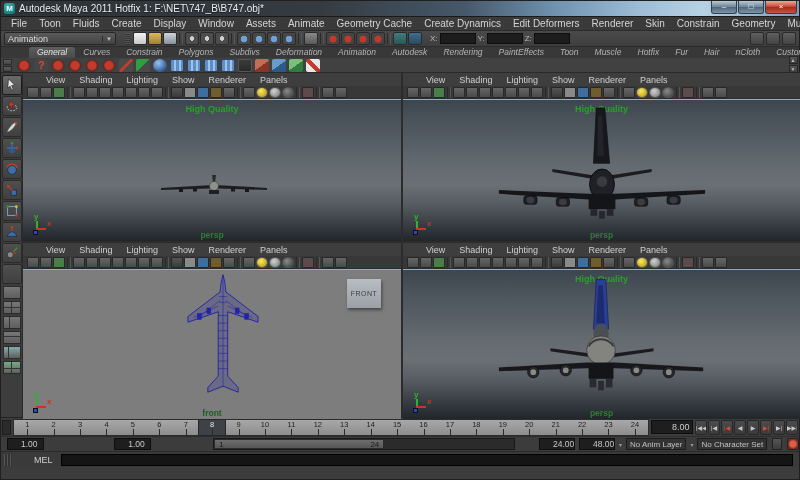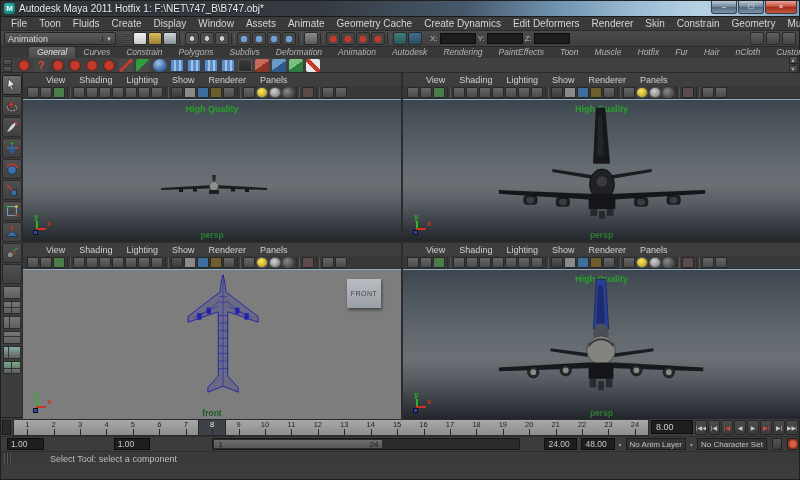--- a/index.html
+++ b/index.html
@@ -111,28 +111,28 @@
     display:flex;align-items:center;justify-content:center;font-size:7px;color:#3a3f44;letter-spacing:.5px;}
   .planesvg{position:absolute;}
 
   
   .timerow{height:19px;flex:0 0 19px;background:#3c3c3c;display:flex;align-items:center;padding:1px 1px;gap:2px;border-top:1px solid #232323;}
   .timeleft{width:9px;height:15px;background:#2b2b2b;border:1px solid #1c1c1c;}
   .ruler{flex:1;height:17px;display:flex;background:linear-gradient(#a8a8a8,#8d8d8d);border:1px solid #2b2b2b;}
   .tick{flex:1;position:relative;font-size:7.5px;color:#1d1d1d;text-align:center;line-height:9px;}
   .tick::after{content:"";position:absolute;left:50%;bottom:0;width:1px;height:6px;background:#2a2a2a;}
   .tick.active{background:#3e4246;color:#e8e8e8;outline:1px solid #24282c;}
-  .framefld{width:42px;height:14px;background:#1e1e1e;border:1px solid #0e0e0e;color:#cfcfcf;font-size:9px;line-height:13px;padding-left:4px;}
+  .framefld{width:42px;height:14px;background:#1e1e1e;border:1px solid #0e0e0e;color:#cfcfcf;font-size:9px;line-height:13px;padding-left:20px;}
   .playback{display:flex;gap:1px;}
   .playback .pbtn{width:12px;height:15px;background:linear-gradient(#4c4c4c,#3a3a3a);border:1px solid #272727;color:#c8c8c8;font-size:6px;line-height:14px;text-align:center;border-radius:2px;white-space:nowrap;overflow:hidden;}
   .playback .pbtn:nth-child(3),.playback .pbtn:nth-child(6){color:#d84b35;}
 
   
   .rangerow{height:15px;flex:0 0 15px;background:#3c3c3c;display:flex;align-items:center;padding-left:6px;border-top:1px solid #2e2e2e;}
-  .rfld{width:40px;height:12px;background:#1e1e1e;border:1px solid #0e0e0e;color:#c8c8c8;font-size:8.5px;line-height:11px;padding-left:3px;}
+  .rfld{width:40px;height:12px;background:#1e1e1e;border:1px solid #0e0e0e;color:#c8c8c8;font-size:8.5px;line-height:11px;padding-left:13px;}
   .rtrack{width:340px;height:12px;background:#2b2b2b;border:1px solid #191919;margin-left:62px;position:relative;}
   .rbar{position:absolute;left:1px;top:1px;bottom:1px;width:168px;background:linear-gradient(#6e6e6e,#575757);display:flex;justify-content:space-between;align-items:center;padding:0 4px;}
   .rbar span{font-size:8px;color:#1a1a1a;}
   .ddl{height:12px;background:#333;border:1px solid #1c1c1c;color:#c0c0c0;font-size:8px;line-height:11px;padding:0 3px;white-space:nowrap;margin-left:4px;}
   .tinyarr{font-size:6px;color:#999;margin-left:4px;}
   .autokey{width:13px;height:12px;margin-left:5px;border-radius:2px;background:radial-gradient(circle at 50% 50%,#d8604a 40%,#7a2a1a 70%);border:1px solid #222;}
   .linkico{width:11px;height:12px;margin-left:5px;background:linear-gradient(#555,#3c3c3c);border:1px solid #222;}
 
   
   .melrow{height:16px;flex:0 0 16px;background:#3a3a3a;border-top:1px solid #2a2a2a;display:flex;align-items:center;}
@@ -698,19 +698,20 @@
     <div class="rfld" style="width:36px;margin-left:24px">24.00</div>
     <div class="rfld" style="width:36px;margin-left:4px">48.00</div>
     <span class="tinyarr">▾</span>
     <div class="ddl">No Anim Layer</div>
     <span class="tinyarr">▾</span>
     <div class="ddl">No Character Set</div>
     <div class="linkico"></div>
     <div class="autokey"></div>
   </div>
 
-
-  <div class="helprow">
+  <div class="melrow">
     <div class="mel-grip"></div>
-    <div class="help-text">Select Tool: select a component</div>
+    <div class="mel-label">MEL</div>
+    <div class="mel-input"></div>
   </div>
 
+
 </div>
 
 </body></html>

